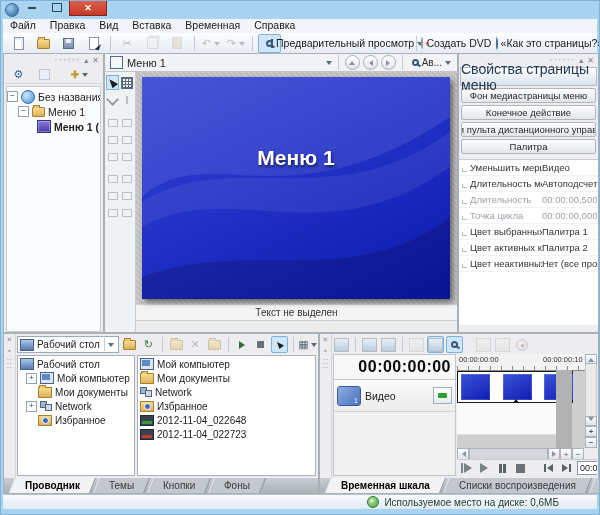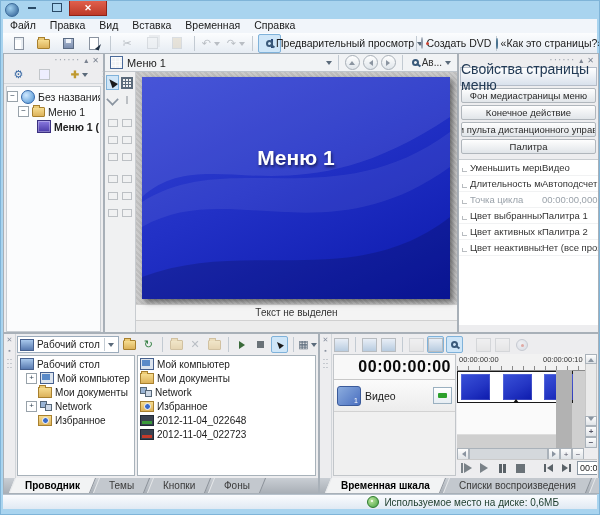--- a/index.html
+++ b/index.html
@@ -480,20 +480,24 @@
     <div class="pgrid">
       <div class="prow">
         <span class="pn">Уменьшить мерцан...</span>
         <span class="pv">Видео</span>
       </div>
       <div class="prow">
         <span class="pn">Длительность меню</span>
         <span class="pv">Автоподсчет</span>
       </div>
       <div class="prow disabled">
+        <span class="pn">Длительность</span>
+        <span class="pv">00:00:00,500</span>
+      </div>
+      <div class="prow disabled">
         <span class="pn">Точка цикла</span>
         <span class="pv">00:00:00,000</span>
       </div>
       <div class="prow">
         <span class="pn">Цвет выбранных к...</span>
         <span class="pv">Палитра 1</span>
       </div>
       <div class="prow">
         <span class="pn">Цвет активных кн...</span>
         <span class="pv">Палитра 2</span>

